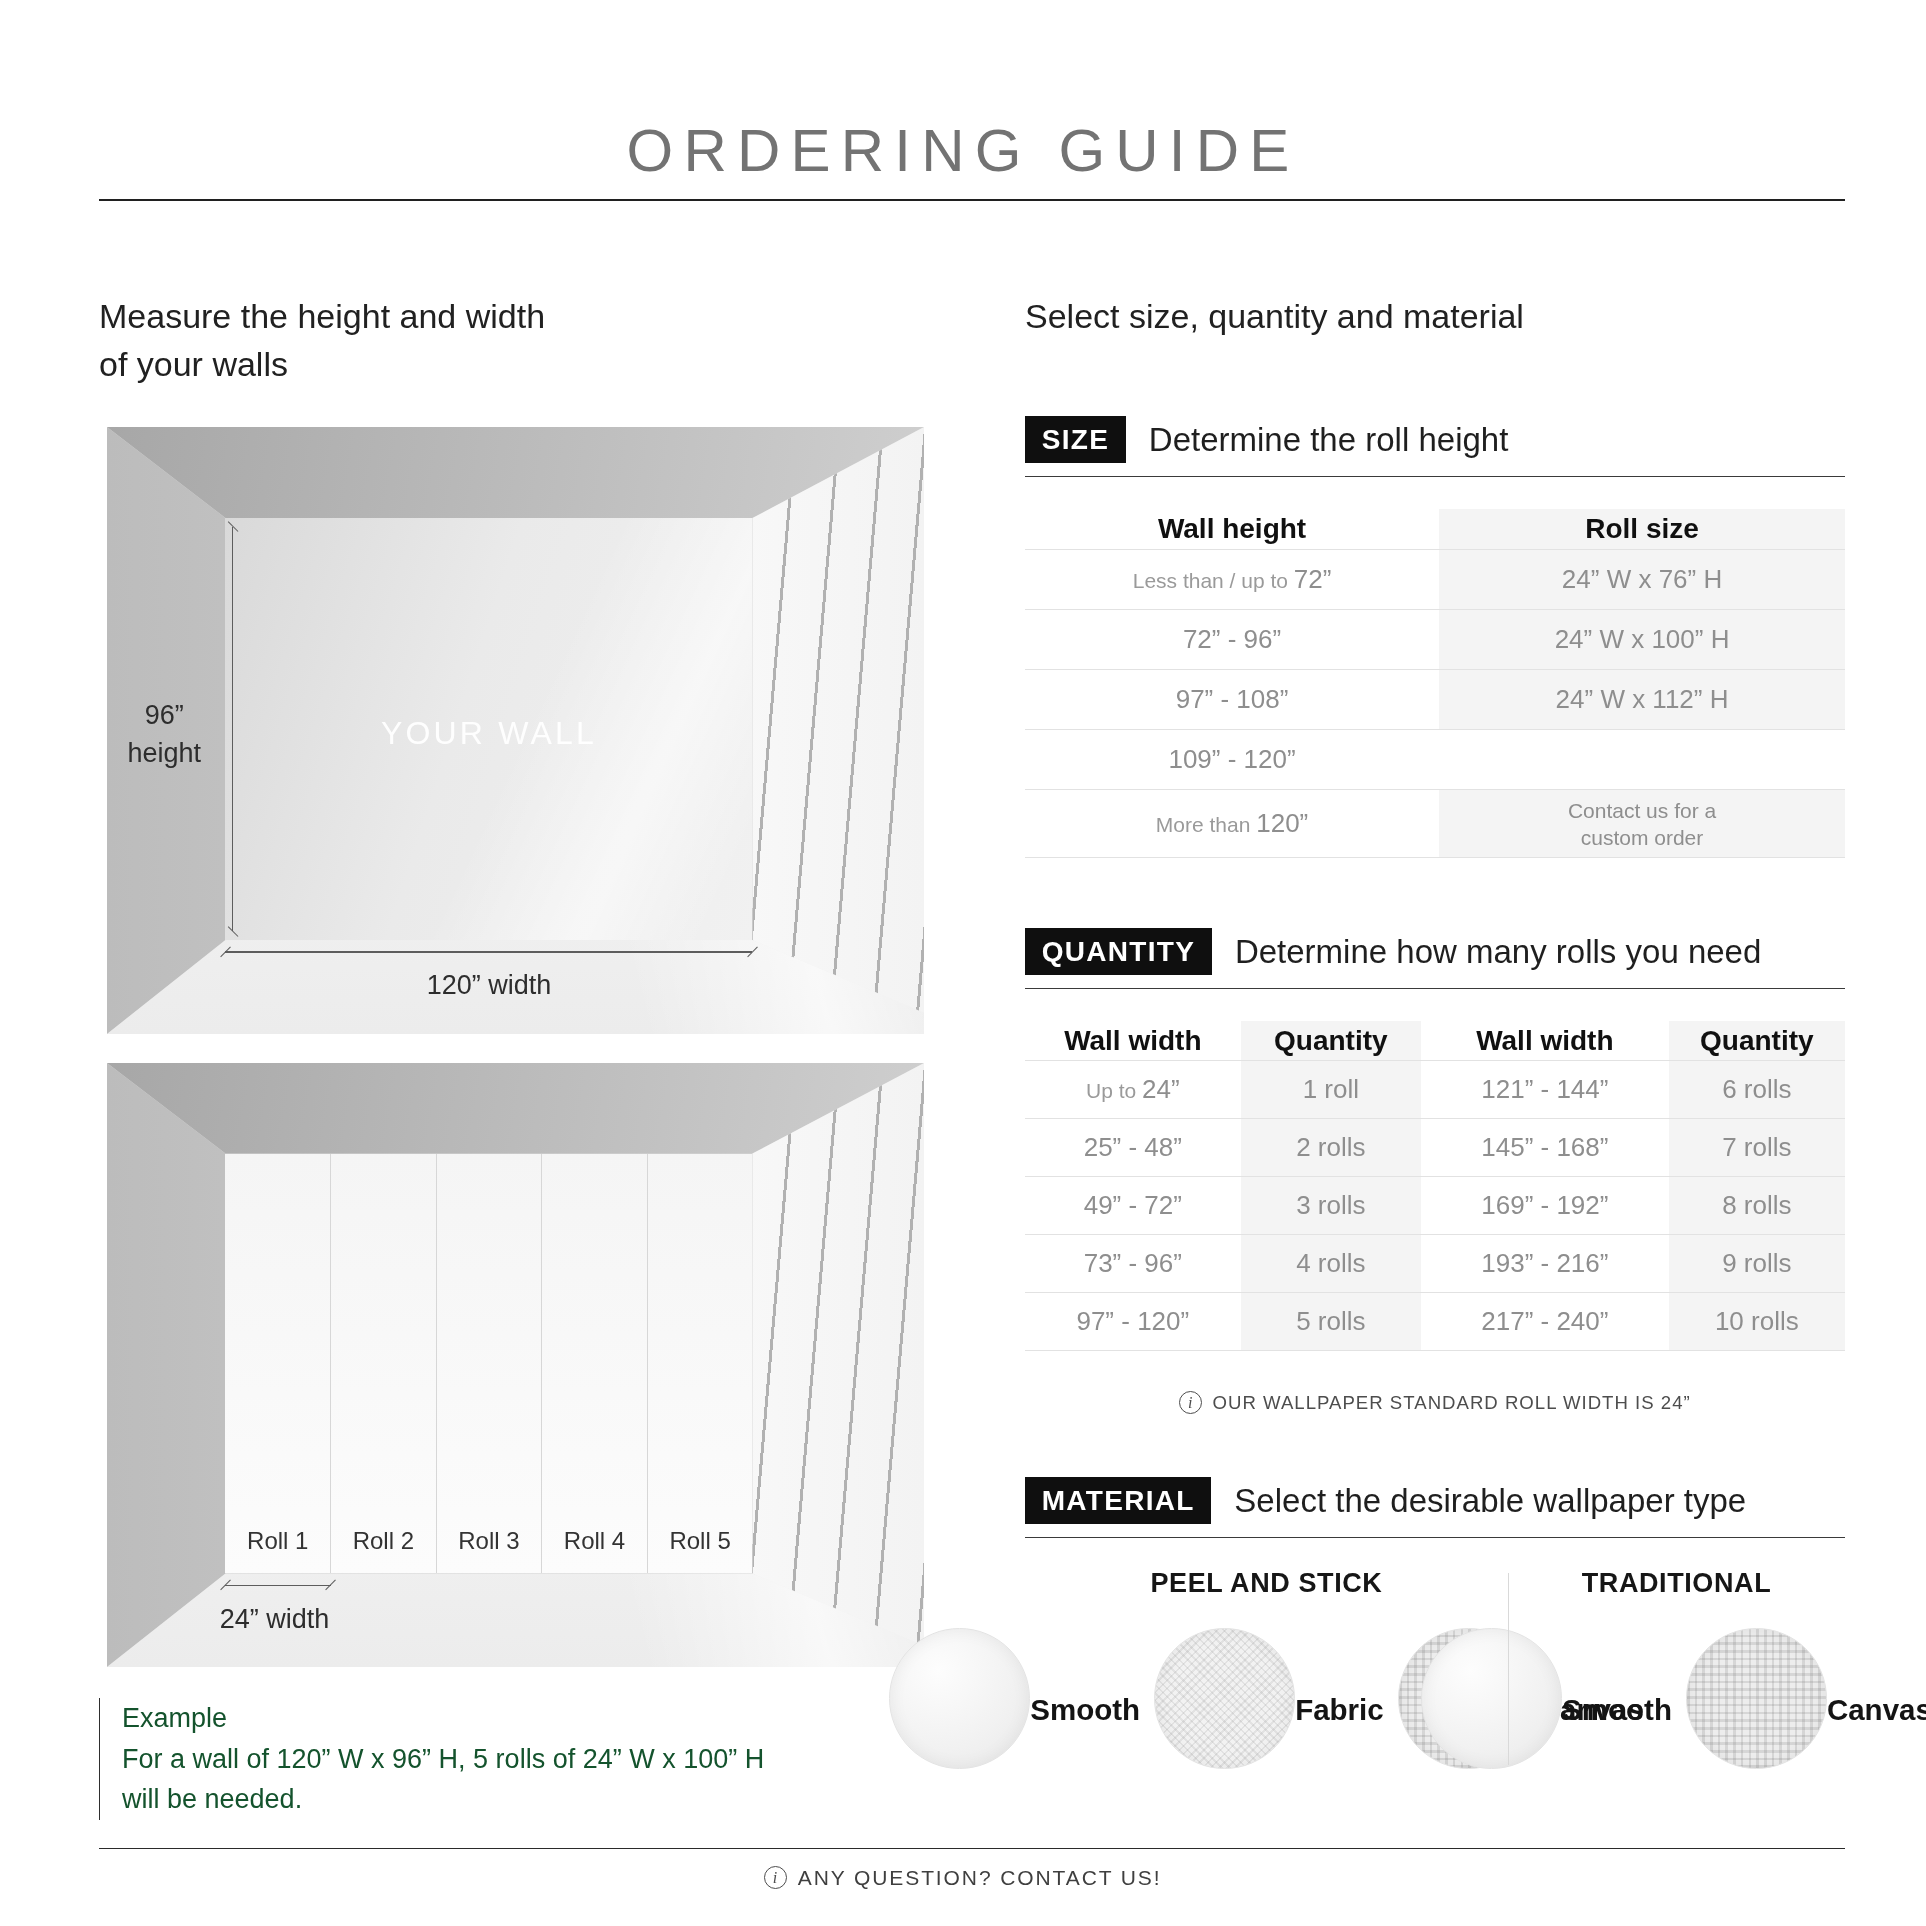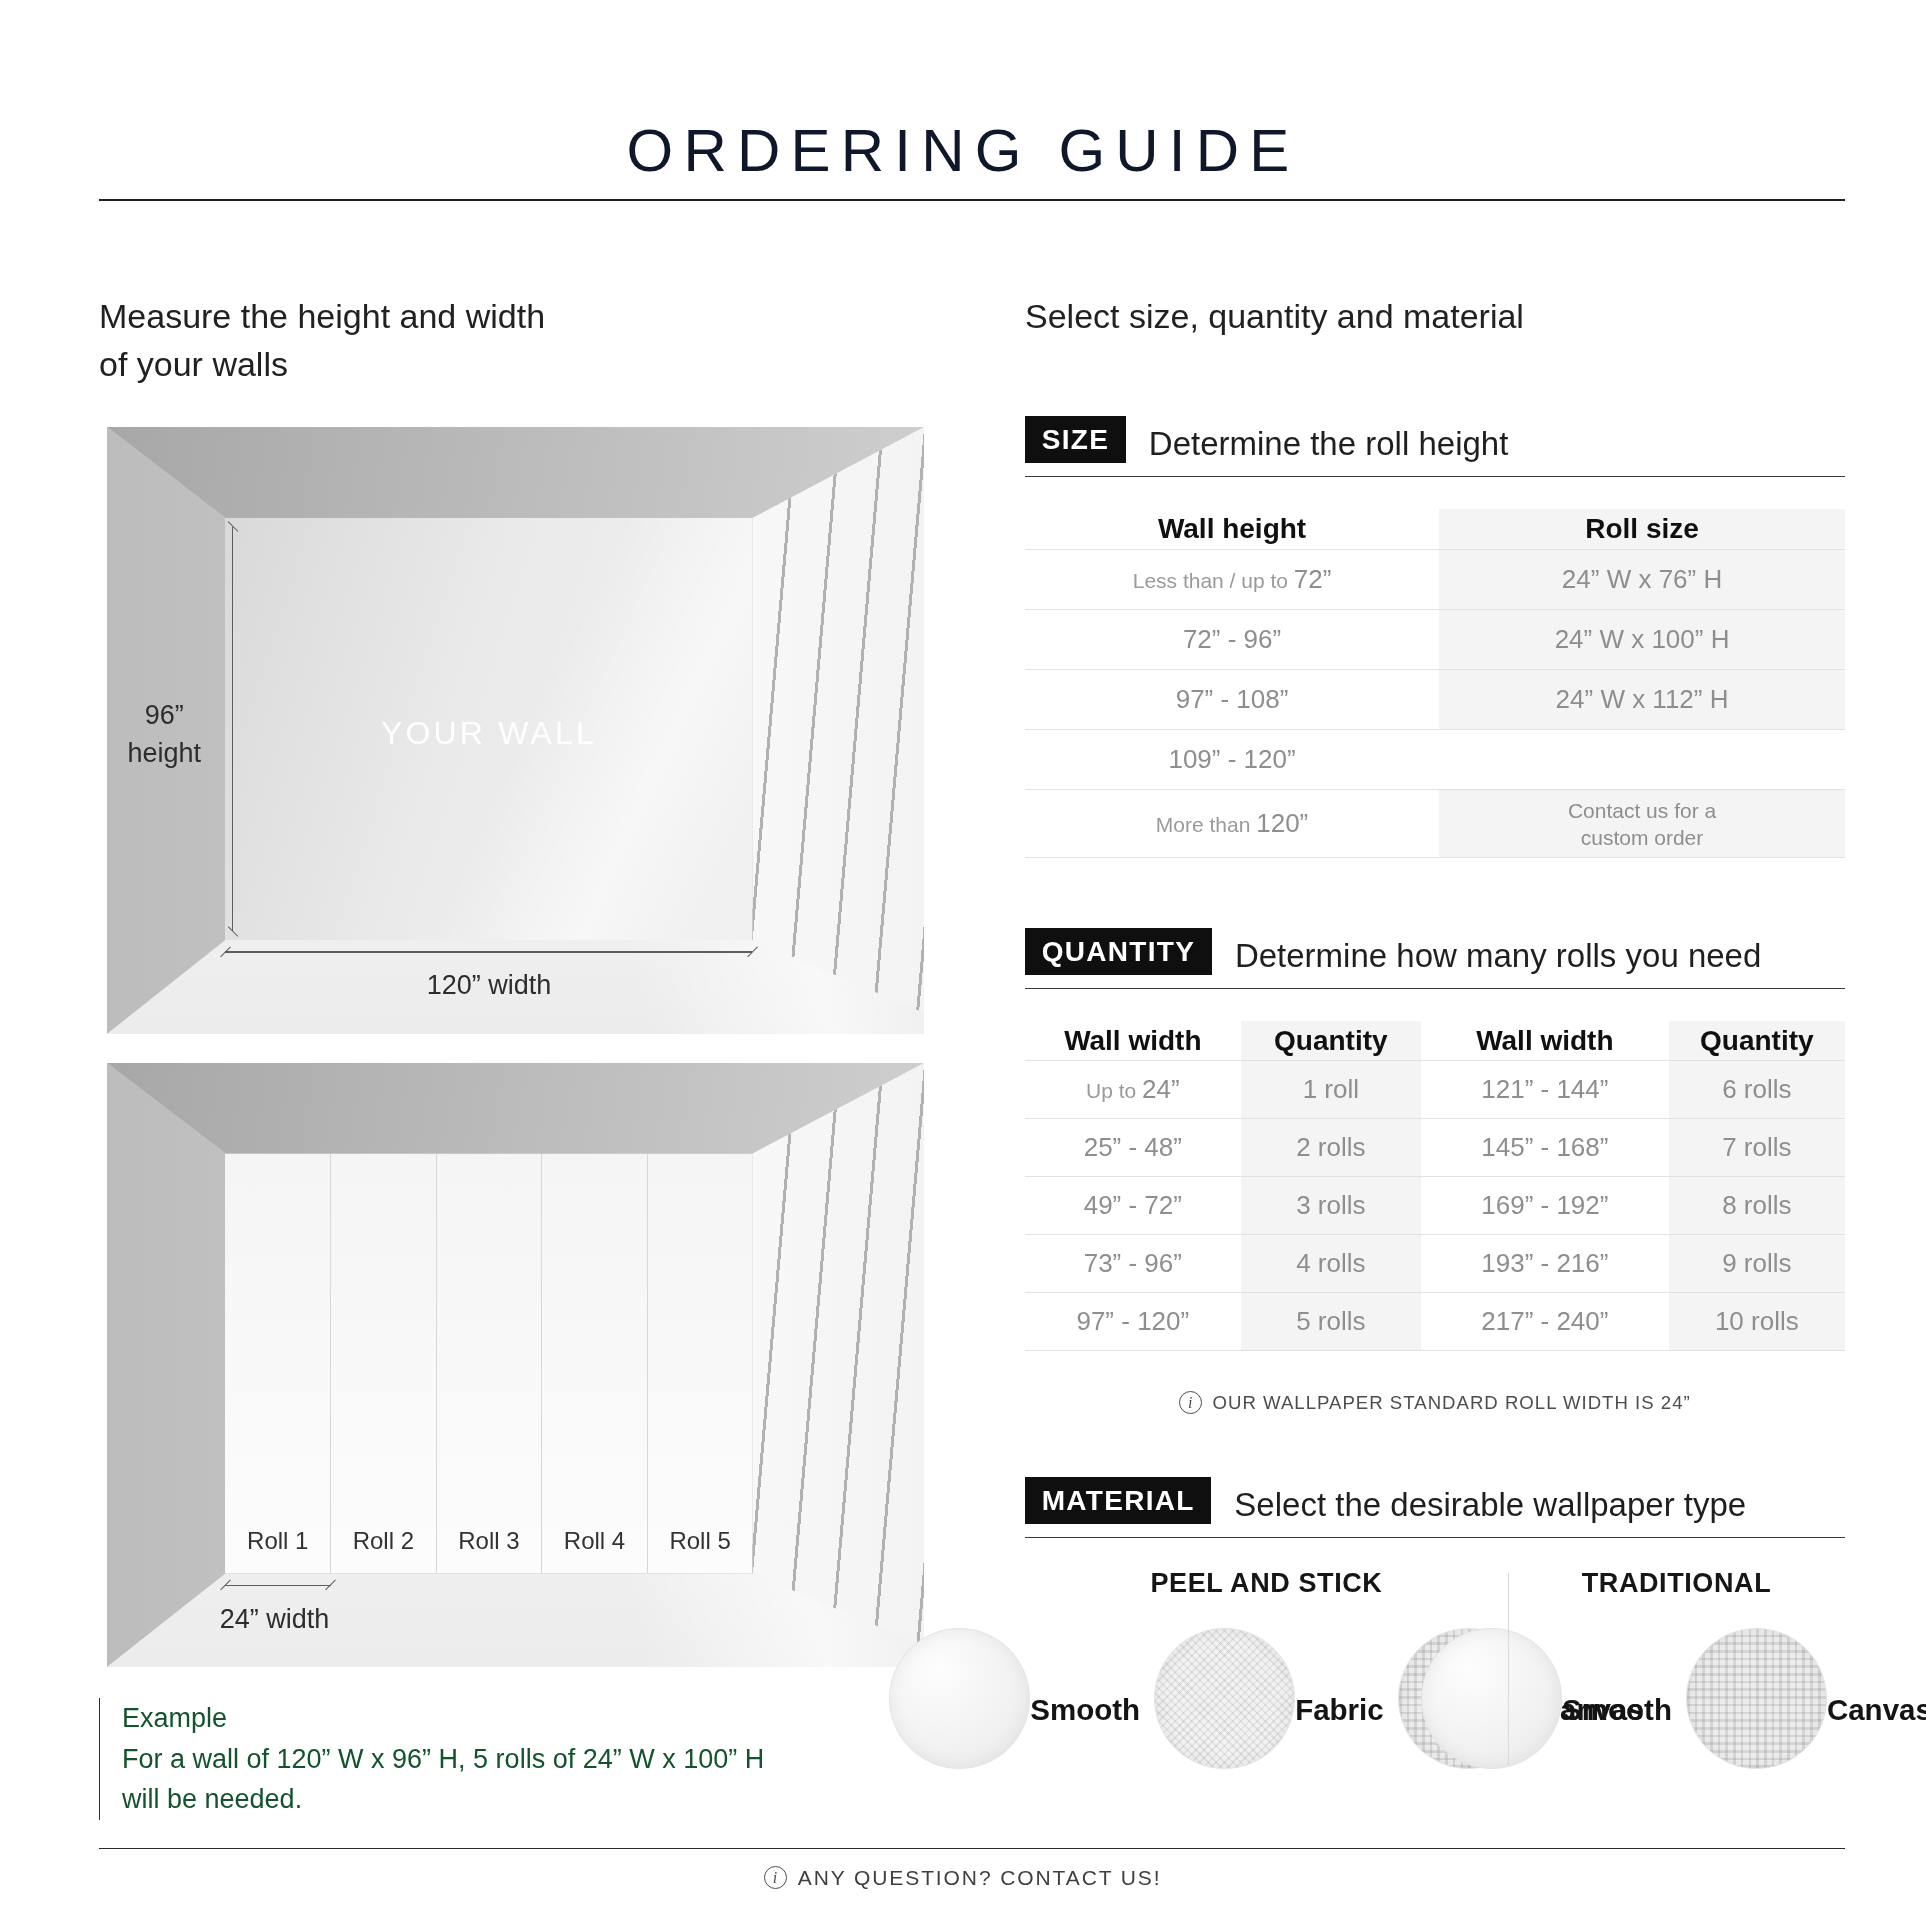--- a/index.html
+++ b/index.html
@@ -1,20 +1,20 @@
 <!DOCTYPE html>
 <html style="font-size:10.3px"><head>
 <meta charset="utf-8">
 <style>
   html,body{margin:0;padding:0;background:#ffffff;}
   body{width:1926px;height:1926px;font-family:"Liberation Sans","DejaVu Sans",sans-serif;color:#1c1c1c;position:relative;overflow:hidden;}
   .page{position:absolute;inset:0;background:#fff;}
 
   
-  .page-title{position:absolute;top:76px;left:0;width:100%;text-align:center;font-size:60px;font-weight:500;letter-spacing:0.17em;color:#0f172a;}
+  .page-title{position:absolute;top:76px;left:0;width:100%;text-align:center;font-size:60px;font-weight:500;letter-spacing:0.17em;color:#737373;}
   .title-rule{position:absolute;top:199px;left:99px;width:1746px;height:1.9px;background:#202020;}
 
   
   .col-heading{position:absolute;top:292px;font-size:34px;font-weight:500;line-height:1.42;color:#212121;text-align:left;white-space:pre-line;margin:0;}
   .col-heading.left{left:99px;width:817px;}
   .col-heading.right{left:1025px;width:820px;}
 
   
   .room{position:absolute;left:99px;width:817px;overflow:hidden;background:#d6d6d6;margin-left:8px;}
   .room1{top:427px;height:607px;}
@@ -51,21 +51,21 @@
 
   
   .example{position:absolute;top:1698px;left:99px;width:817px;border-left:1.9px solid #2e2e2e;padding-left:22px;box-sizing:border-box;font-size:27px;line-height:1.5;color:#14532d;}
   .example .body{white-space:pre-line;}
 
   
   .section{position:absolute;left:1025px;width:820px;}
   .sec-size{top:416px;}
   .sec-quantity{top:928px;}
   .sec-material{top:1477px;}
-  .sec-head{display:flex;align-items:flex-end;gap:23px;border-bottom:1.9px solid #3a3a3a;padding-bottom:13px;}
+  .sec-head{display:flex;align-items:center;gap:23px;border-bottom:1.9px solid #3a3a3a;padding-bottom:13px;}
   .badge{display:inline-block;background:#0f0f0f;color:#ffffff;font-size:28px;font-weight:700;letter-spacing:1.3px;padding:7.7px 16.7px;}
   .subtitle{font-size:33px;font-weight:400;color:#1f1f1f;}
 
   
   .table{margin-top:32px;}
   .t-row{display:flex;border-bottom:1.3px solid #e2e2e2;align-items:stretch;}
   .t-cell{display:flex;align-items:center;justify-content:center;text-align:center;font-size:26px;color:#8e8e8e;}
   .t-cell .small{font-size:21px;color:#9a9a9a;}
   .t-cell .pre{white-space:pre-line;line-height:1.3;}
   .t-head .t-cell{font-size:28px;font-weight:700;color:#101010;}

